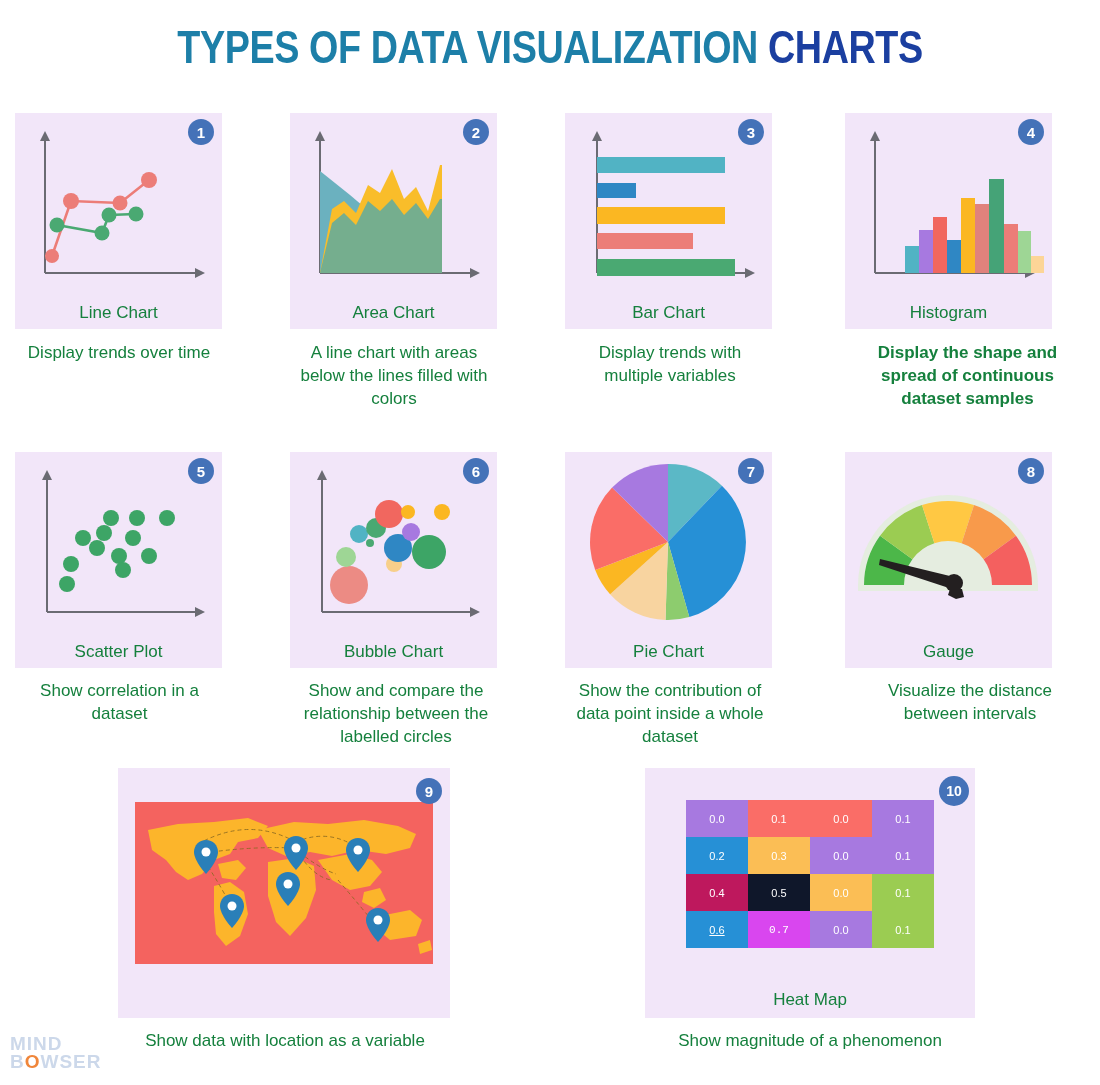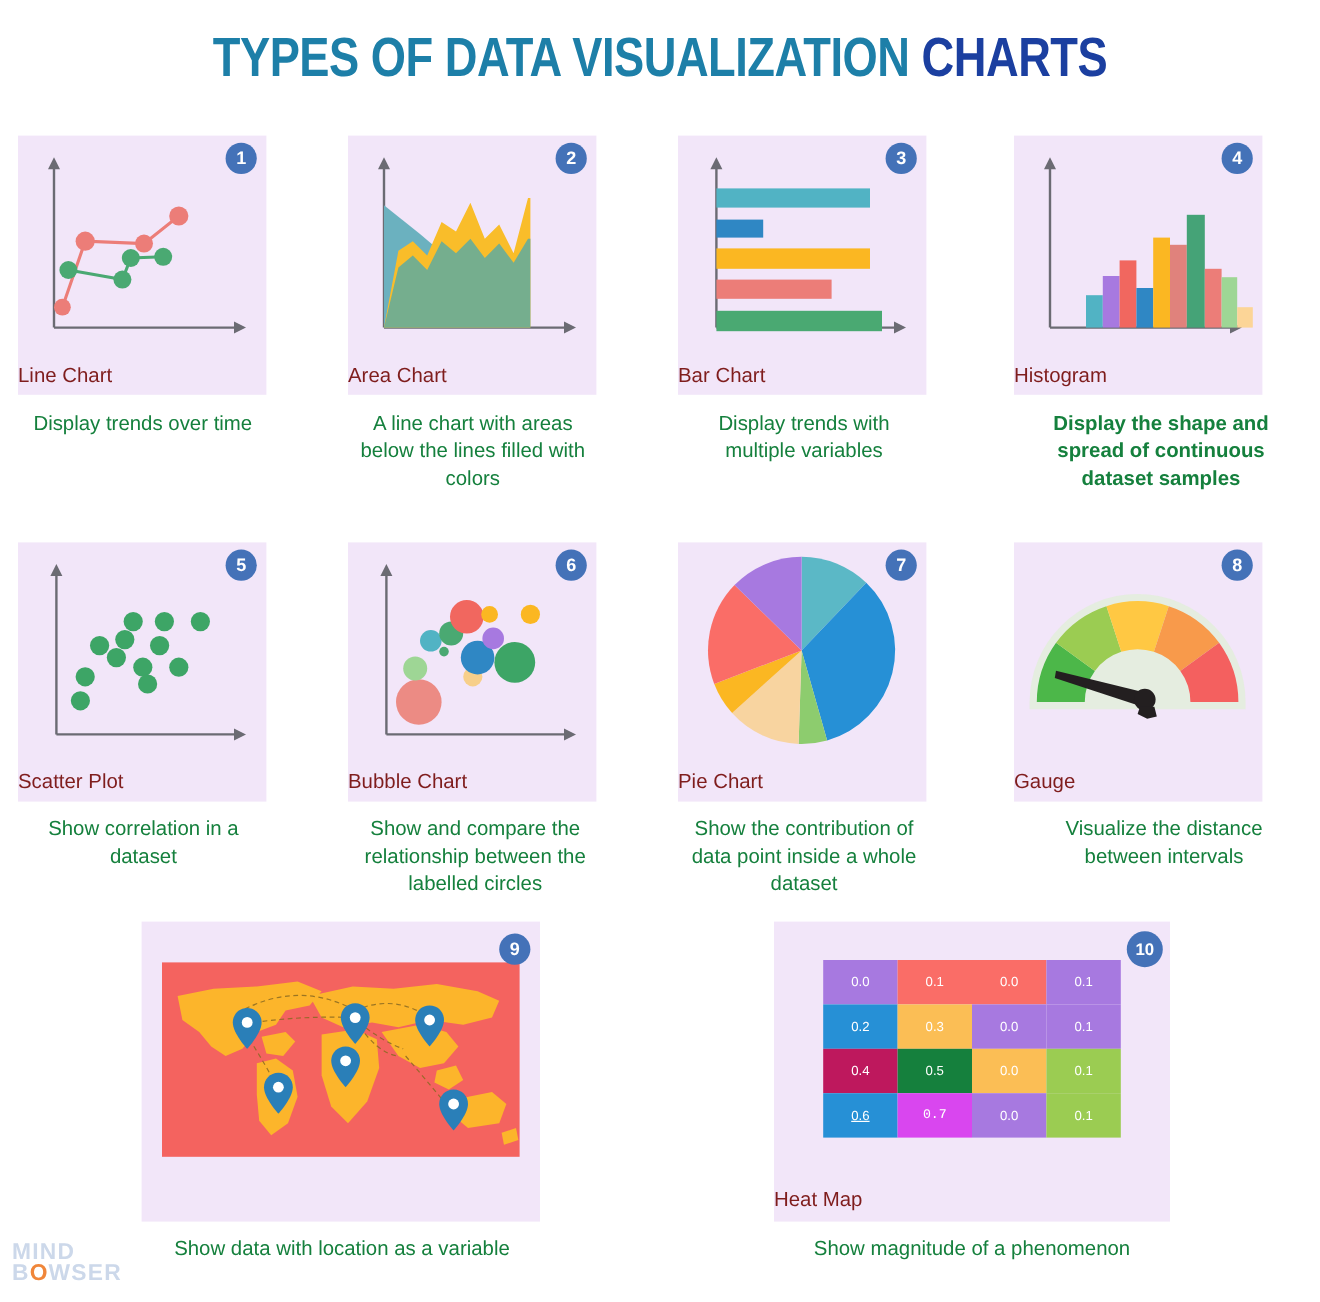--- a/index.html
+++ b/index.html
@@ -18,21 +18,21 @@
     transform:scaleX(0.82);
     font-stretch:condensed;
   }
   #page-title .t1{color:#1d7fa8;}
   #page-title .t2{color:#1b3fa0;}
 
   .card{position:absolute;background:#f2e6f9;}
   .viz{position:absolute;left:0;top:0;right:0;bottom:40px;}
   .card-label{
     position:absolute;left:0;right:0;bottom:6px;
-    text-align:left;font-size:17px;color:#7f1d1d;
+    text-align:center;font-size:17px;color:#15803d;
   }
   .badge{
     position:absolute;right:8px;top:6px;
     width:26px;height:26px;border-radius:50%;
     background:#4472b8;color:#fff;
     font-size:15px;font-weight:bold;
     display:flex;align-items:center;justify-content:center;
     line-height:1;
   }
   .badge.wide{width:30px;height:30px;font-size:14px;right:6px;}
@@ -324,21 +324,21 @@
                 grid-template-columns:repeat(4,1fr);grid-template-rows:repeat(4,1fr);">
         <div style="background: rgb(167, 121, 224); color: rgb(255, 255, 255); display: flex; align-items: center; justify-content: center; font-size: 11px;">0.0</div>
         <div style="background: rgb(250, 109, 103); color: rgb(255, 255, 255); display: flex; align-items: center; justify-content: center; font-size: 11px;">0.1</div>
         <div style="background: rgb(250, 109, 103); color: rgb(255, 255, 255); display: flex; align-items: center; justify-content: center; font-size: 11px;">0.0</div>
         <div style="background: rgb(167, 121, 224); color: rgb(255, 255, 255); display: flex; align-items: center; justify-content: center; font-size: 11px;">0.1</div>
         <div style="background: rgb(38, 144, 214); color: rgb(255, 255, 255); display: flex; align-items: center; justify-content: center; font-size: 11px;">0.2</div>
         <div style="background: rgb(251, 190, 85); color: rgb(255, 255, 255); display: flex; align-items: center; justify-content: center; font-size: 11px;">0.3</div>
         <div style="background: rgb(167, 121, 224); color: rgb(255, 255, 255); display: flex; align-items: center; justify-content: center; font-size: 11px;">0.0</div>
         <div style="background: rgb(167, 121, 224); color: rgb(255, 255, 255); display: flex; align-items: center; justify-content: center; font-size: 11px;">0.1</div>
         <div style="background: #be185d; color: rgb(255, 255, 255); display: flex; align-items: center; justify-content: center; font-size: 11px;">0.4</div>
-        <div style="background: #15803d; color: rgb(255, 255, 255); display: flex; align-items: center; justify-content: center; font-size: 11px;">0.5</div>
+        <div style="background: #0f172a; color: rgb(255, 255, 255); display: flex; align-items: center; justify-content: center; font-size: 11px;">0.5</div>
         <div style="background: rgb(251, 190, 85); color: rgb(255, 255, 255); display: flex; align-items: center; justify-content: center; font-size: 11px;">0.0</div>
         <div style="background: rgb(155, 204, 82); color: rgb(255, 255, 255); display: flex; align-items: center; justify-content: center; font-size: 11px;">0.1</div>
         <div style="background: rgb(38, 144, 214); color: rgb(255, 255, 255); display: flex; align-items: center; justify-content: center; font-size: 11px; text-decoration: underline;">0.6</div>
         <div style="background: #d946ef; color: rgb(255, 255, 255); display: flex; align-items: center; justify-content: center; font-size: 11px; font-family: Liberation Mono, monospace;">0.7</div>
         <div style="background: rgb(167, 121, 224); color: rgb(255, 255, 255); display: flex; align-items: center; justify-content: center; font-size: 11px;">0.0</div>
         <div style="background: rgb(155, 204, 82); color: rgb(255, 255, 255); display: flex; align-items: center; justify-content: center; font-size: 11px;">0.1</div>
       </div>
   </div>
   <div class="badge wide" style="top:8px;">10</div>
   <div class="card-label" style="bottom:8px;">Heat Map</div>

